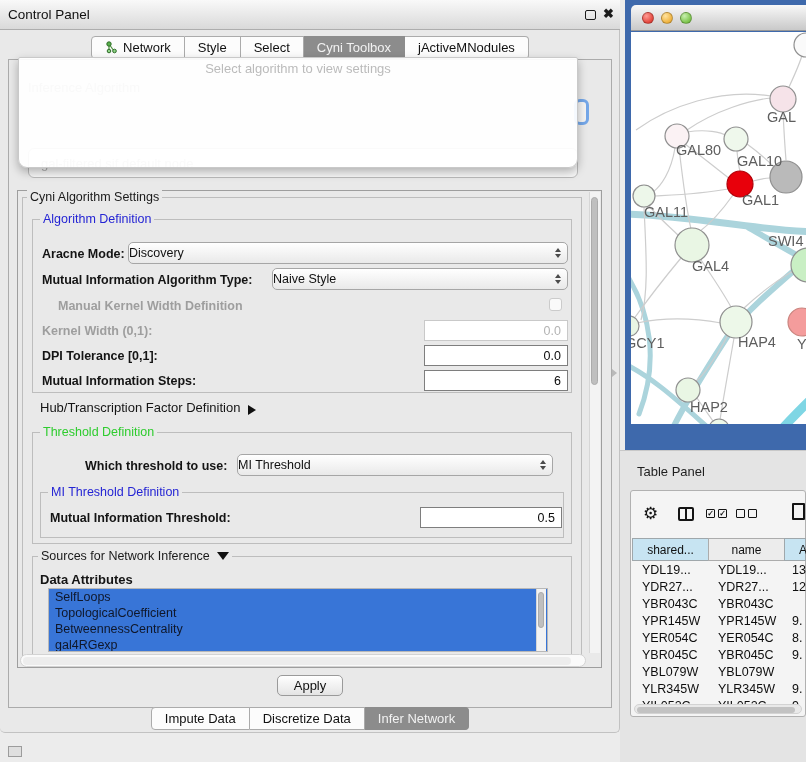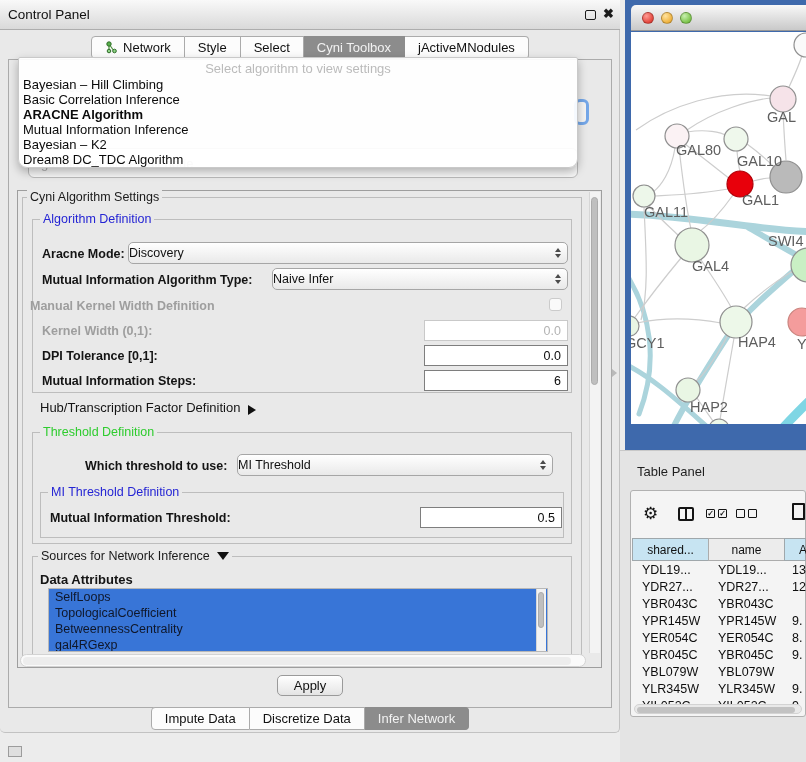--- a/index.html
+++ b/index.html
@@ -146,28 +146,20 @@
   <div class="abs content-box"></div>
 
   <div class="abs ghost-label">Inference Algorithm</div>
   <div class="abs ghost-combo">
     <span>gal-filtered sif default node</span>
   </div>
   <div class="abs focus-ring"></div>
 
   <div class="abs overlay">
     <div class="ov-head">Select algorithm to view settings</div>
-    <div class="ov-list">
-      <div class="ov-item">Bayesian – Hill Climbing</div>
-      <div class="ov-item">Basic Correlation Inference</div>
-      <div class="ov-item bold">ARACNE Algorithm</div>
-      <div class="ov-item">Mutual Information Inference</div>
-      <div class="ov-item">Bayesian – K2</div>
-      <div class="ov-item">Dream8 DC_TDC Algorithm</div>
-    </div>
   </div>
 
   <div class="abs scrollpane"></div>
   <div class="abs vscroll" style="left:589px;top:192px;width:11px;height:461px;">
     <div class="vthumb" style="left:1px; top:5px; width:7px; height:188px;"></div>
   </div>
 
   <div class="abs grp" style="left:22px;top:197px;width:560px;height:468px;"></div>
   <div class="abs grp-title" style="left:27px;top:190px;">Cyni Algorithm Settings</div>
 
@@ -178,28 +170,28 @@
   <div class="abs combo" style="left:128px;top:242px;width:440px;">
     <span>Discovery</span>
     <span class="spin">
         <i class="tri-up"></i>
         <i class="tri-dn"></i>
       </span>
   </div>
 
   <div class="abs lbl" style="left:42px;top:273px;">Mutual Information Algorithm Type:</div>
   <div class="abs combo" style="left:272px;top:268px;width:296px;">
-    <span>Naive Infer</span>
+    <span>Naive Style</span>
     <span class="spin">
         <i class="tri-up"></i>
         <i class="tri-dn"></i>
       </span>
   </div>
 
-  <div class="abs lbl dis" style="left:30px;top:299px;">Manual Kernel Width Definition</div>
+  <div class="abs lbl dis" style="left:58px;top:299px;">Manual Kernel Width Definition</div>
   <div class="abs chk" style="left:549px;top:298px;"></div>
 
   <div class="abs lbl dis" style="left:42px;top:324px;">Kernel Width (0,1):</div>
   <div class="abs field dis" style="left:424px;top:320px;width:144px;">0.0</div>
 
   <div class="abs lbl" style="left:42px;top:349px;">DPI Tolerance [0,1]:</div>
   <div class="abs field" style="left:424px;top:345px;width:144px;">0.0</div>
 
   <div class="abs lbl" style="left:42px;top:374px;">Mutual Information Steps:</div>
   <div class="abs field" style="left:424px;top:370px;width:144px;">6</div>

